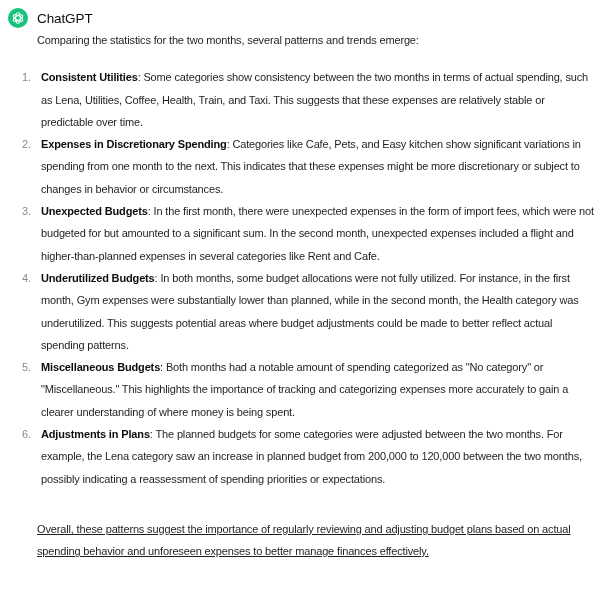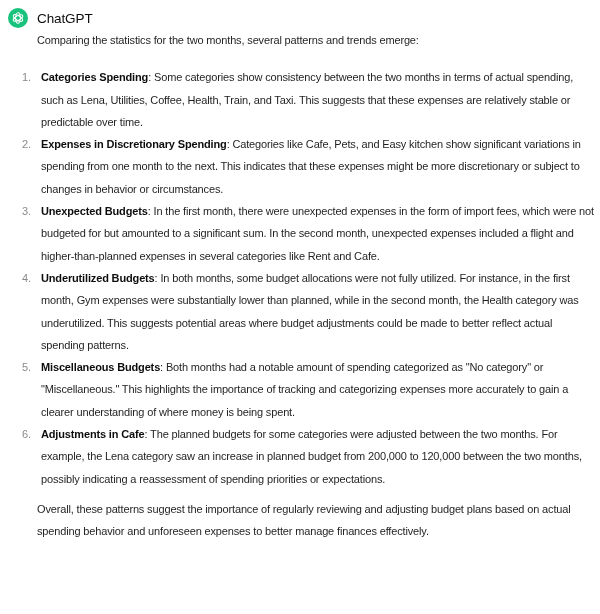--- a/index.html
+++ b/index.html
@@ -69,21 +69,22 @@
       position: absolute;
       left: -15px;
       top: 0;
       color: #8a8a8a;
     }
     ol.points li .term {
       font-weight: bold;
       color: #0d0d0d;
     }
     .summary {
-      margin: 8px 0 0 0;
+      margin: 28px 0 0 0;
+      text-decoration: underline;
     }
   </style>
 </head>
 <body>
 
 <div class="message">
   <div class="header">
     <div class="avatar" style="background: rgb(25, 195, 125);">
       <svg viewBox="0 0 24 24" fill="none" stroke="#ffffff" stroke-width="1.8">
         <ellipse cx="12" cy="12" rx="4" ry="9"></ellipse>
@@ -92,34 +93,34 @@
       </svg>
     </div>
     <div class="author">ChatGPT</div>
   </div>
 
   <div class="content">
     <p class="intro">Comparing the statistics for the two months, several patterns and trends emerge:</p>
 
     <ol class="points">
       <li>
-        <span class="num">1.</span><span class="term">Categories Spending</span><span>: Some categories show consistency between the two months in terms of actual spending, such as Lena, Utilities, Coffee, Health, Train, and Taxi. This suggests that these expenses are relatively stable or predictable over time.</span>
+        <span class="num">1.</span><span class="term">Consistent Utilities</span><span>: Some categories show consistency between the two months in terms of actual spending, such as Lena, Utilities, Coffee, Health, Train, and Taxi. This suggests that these expenses are relatively stable or predictable over time.</span>
       </li>
       <li>
         <span class="num">2.</span><span class="term">Expenses in Discretionary Spending</span><span>: Categories like Cafe, Pets, and Easy kitchen show significant variations in spending from one month to the next. This indicates that these expenses might be more discretionary or subject to changes in behavior or circumstances.</span>
       </li>
       <li>
         <span class="num">3.</span><span class="term">Unexpected Budgets</span><span>: In the first month, there were unexpected expenses in the form of import fees, which were not budgeted for but amounted to a significant sum. In the second month, unexpected expenses included a flight and higher-than-planned expenses in several categories like Rent and Cafe.</span>
       </li>
       <li>
         <span class="num">4.</span><span class="term">Underutilized Budgets</span><span>: In both months, some budget allocations were not fully utilized. For instance, in the first month, Gym expenses were substantially lower than planned, while in the second month, the Health category was underutilized. This suggests potential areas where budget adjustments could be made to better reflect actual spending patterns.</span>
       </li>
       <li>
         <span class="num">5.</span><span class="term">Miscellaneous Budgets</span><span>: Both months had a notable amount of spending categorized as "No category" or "Miscellaneous." This highlights the importance of tracking and categorizing expenses more accurately to gain a clearer understanding of where money is being spent.</span>
       </li>
       <li>
-        <span class="num">6.</span><span class="term">Adjustments in Cafe</span><span>: The planned budgets for some categories were adjusted between the two months. For example, the Lena category saw an increase in planned budget from 200,000 to 120,000 between the two months, possibly indicating a reassessment of spending priorities or expectations.</span>
+        <span class="num">6.</span><span class="term">Adjustments in Plans</span><span>: The planned budgets for some categories were adjusted between the two months. For example, the Lena category saw an increase in planned budget from 200,000 to 120,000 between the two months, possibly indicating a reassessment of spending priorities or expectations.</span>
       </li>
     </ol>
 
     <p class="summary">Overall, these patterns suggest the importance of regularly reviewing and adjusting budget plans based on actual spending behavior and unforeseen expenses to better manage finances effectively.</p>
   </div>
 </div>
 
 </body></html>

